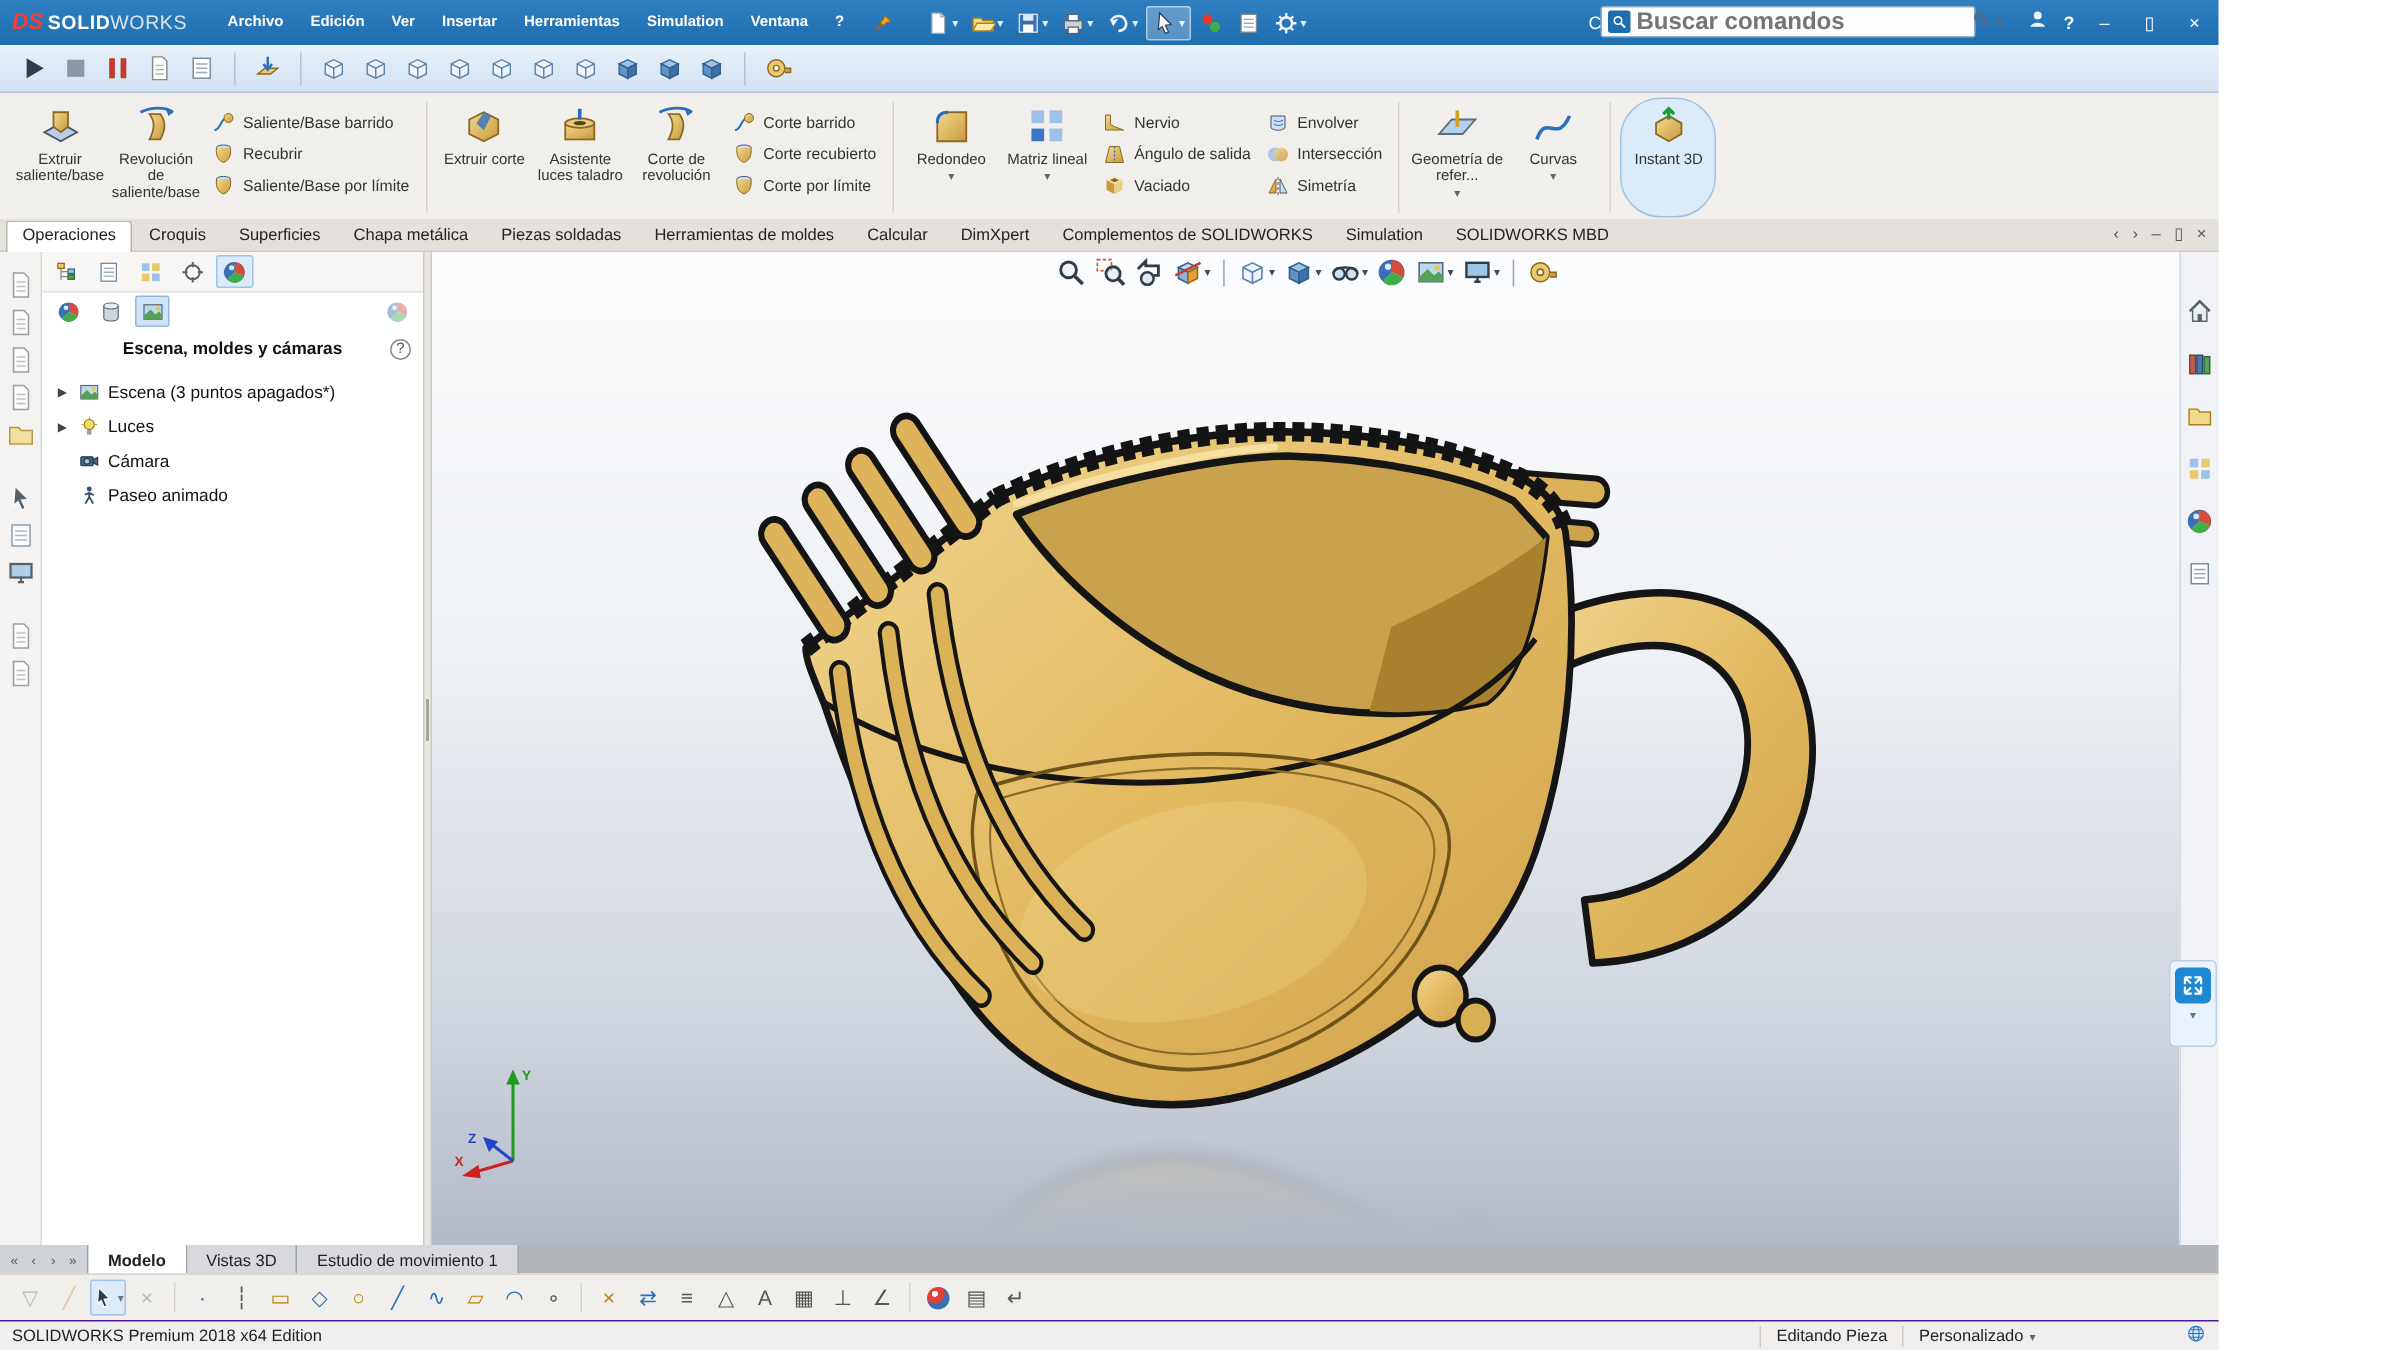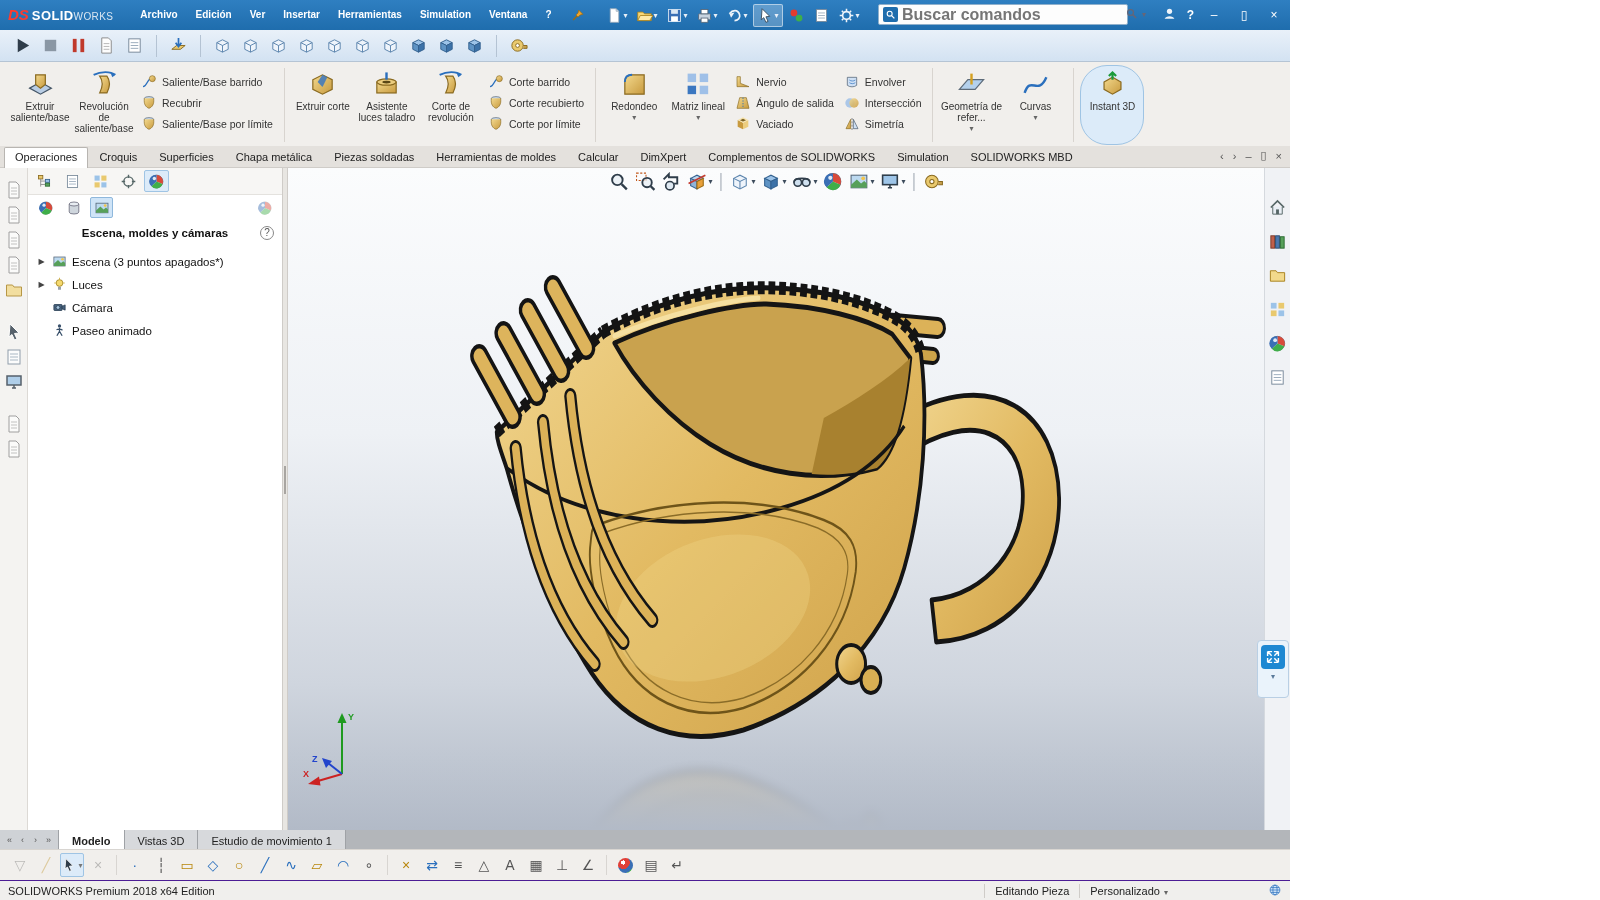--- a/index.html
+++ b/index.html
@@ -1,26 +1,26 @@
 <!DOCTYPE html>
 <html><head>
 <meta charset="utf-8">
 <style>
   * { margin:0; padding:0; box-sizing:border-box; }
   html,body { width:1600px; height:900px; overflow:hidden;
     font-family:"Liberation Sans","DejaVu Sans",sans-serif; }
-  .app { width:1290px; height:900px; display:flex; flex-direction:column; background:#f0efed; }
+  .app { width:1479px; height:900px; display:flex; flex-direction:column; background:#f0efed; }
 
   
   .titlebar { height:30px; background:linear-gradient(#2f7fc1,#1f6dad); color:#fff;
     display:flex; align-items:center; padding:0 8px; position:relative; flex:0 0 30px; }
   .logo { display:flex; align-items:baseline; gap:3px; margin-right:18px; white-space:nowrap; }
   .logo-mark { color:#ff3b2e; font-weight:bold; font-style:italic; font-size:15px; }
   .logo-solid { font-weight:bold; font-size:13px; letter-spacing:.4px; }
-  .logo-works { font-size:10px; letter-spacing:.4px; color:#d9e6f2;text-align:right; }
+  .logo-works { font-size:13px; letter-spacing:.4px; color:#d9e6f2;text-align:right; }
   .menu-item { padding:16px 9px; font-size:10px; line-height:30px; cursor:default;font-weight:bold; }
   .pin { margin:0 10px; display:flex; align-items:center; }
   .qt { display:flex; align-items:center; margin-left:8px; gap:2px; }
   .qt-btn { display:flex; align-items:center; padding:2px 3px; border-radius:2px; }
   .qt-btn.pressed { background:rgba(255,255,255,.25); border:1px solid rgba(255,255,255,.5); }
   .qt-btn svg { width:17px; height:17px; }
   .dd { font-size:8px; color:#e8f0f8; margin-left:1px; }
   .doc-title { position:absolute; left:1000px; width:180px; text-align:center; font-size:12px; }
   .search-wrap { position:absolute; right:162px; top:4px; width:250px; height:21px; background:#fdfdfd;
     border:1px solid #8fb0cc; border-radius:2px; display:flex; align-items:center; padding:0 4px; gap:4px; }

